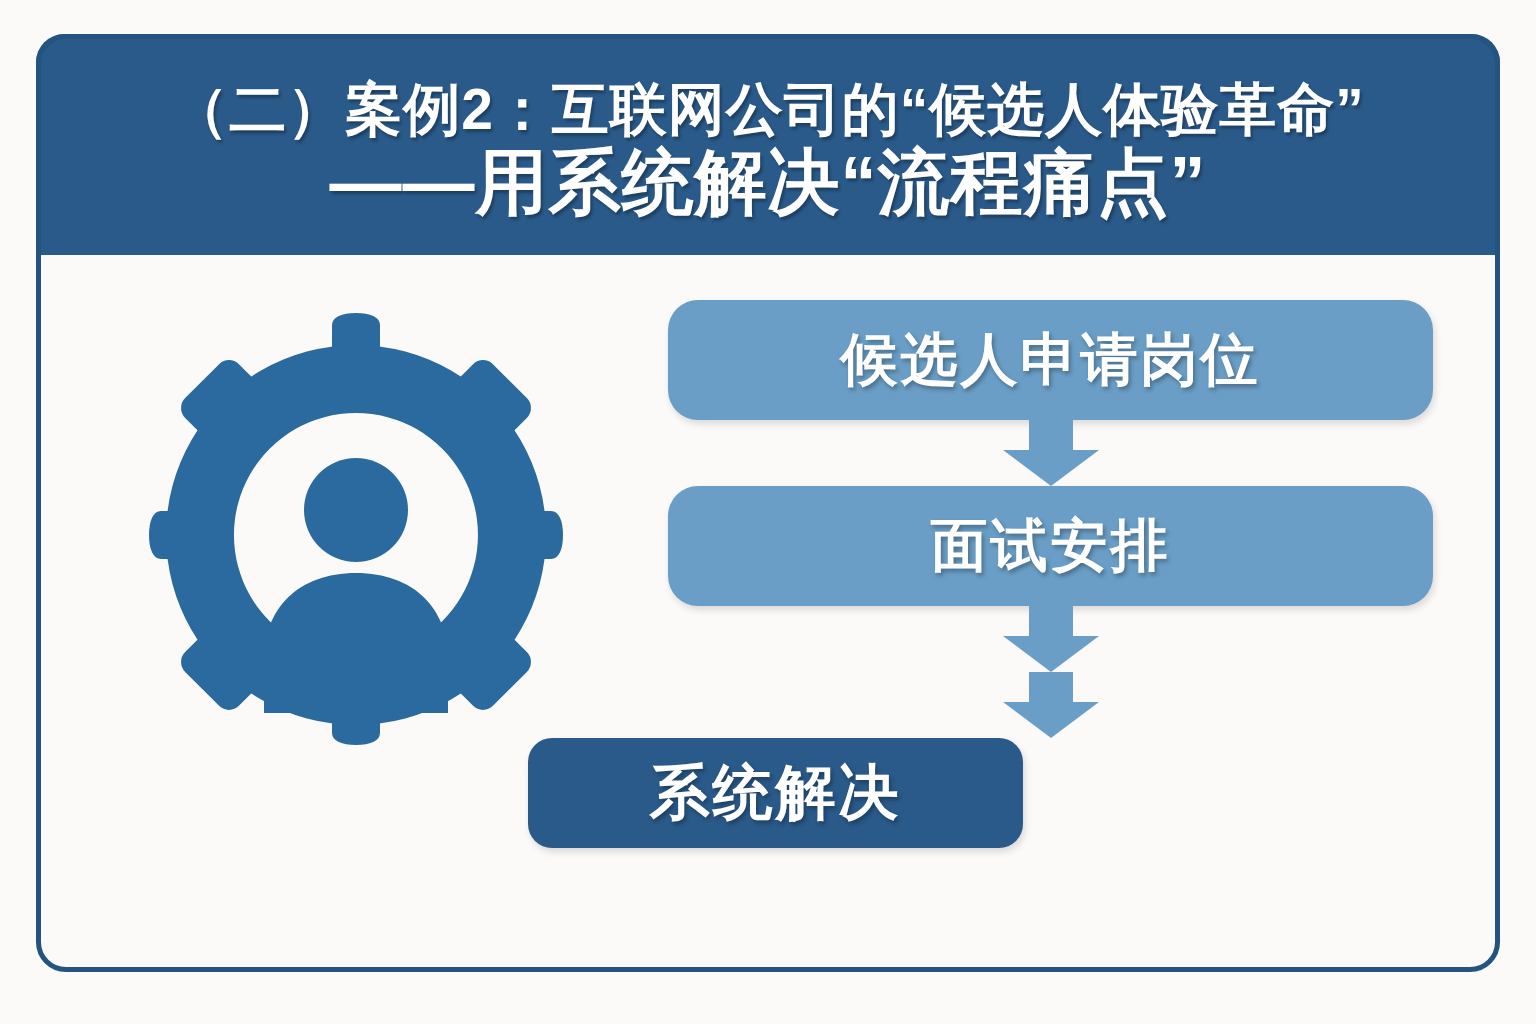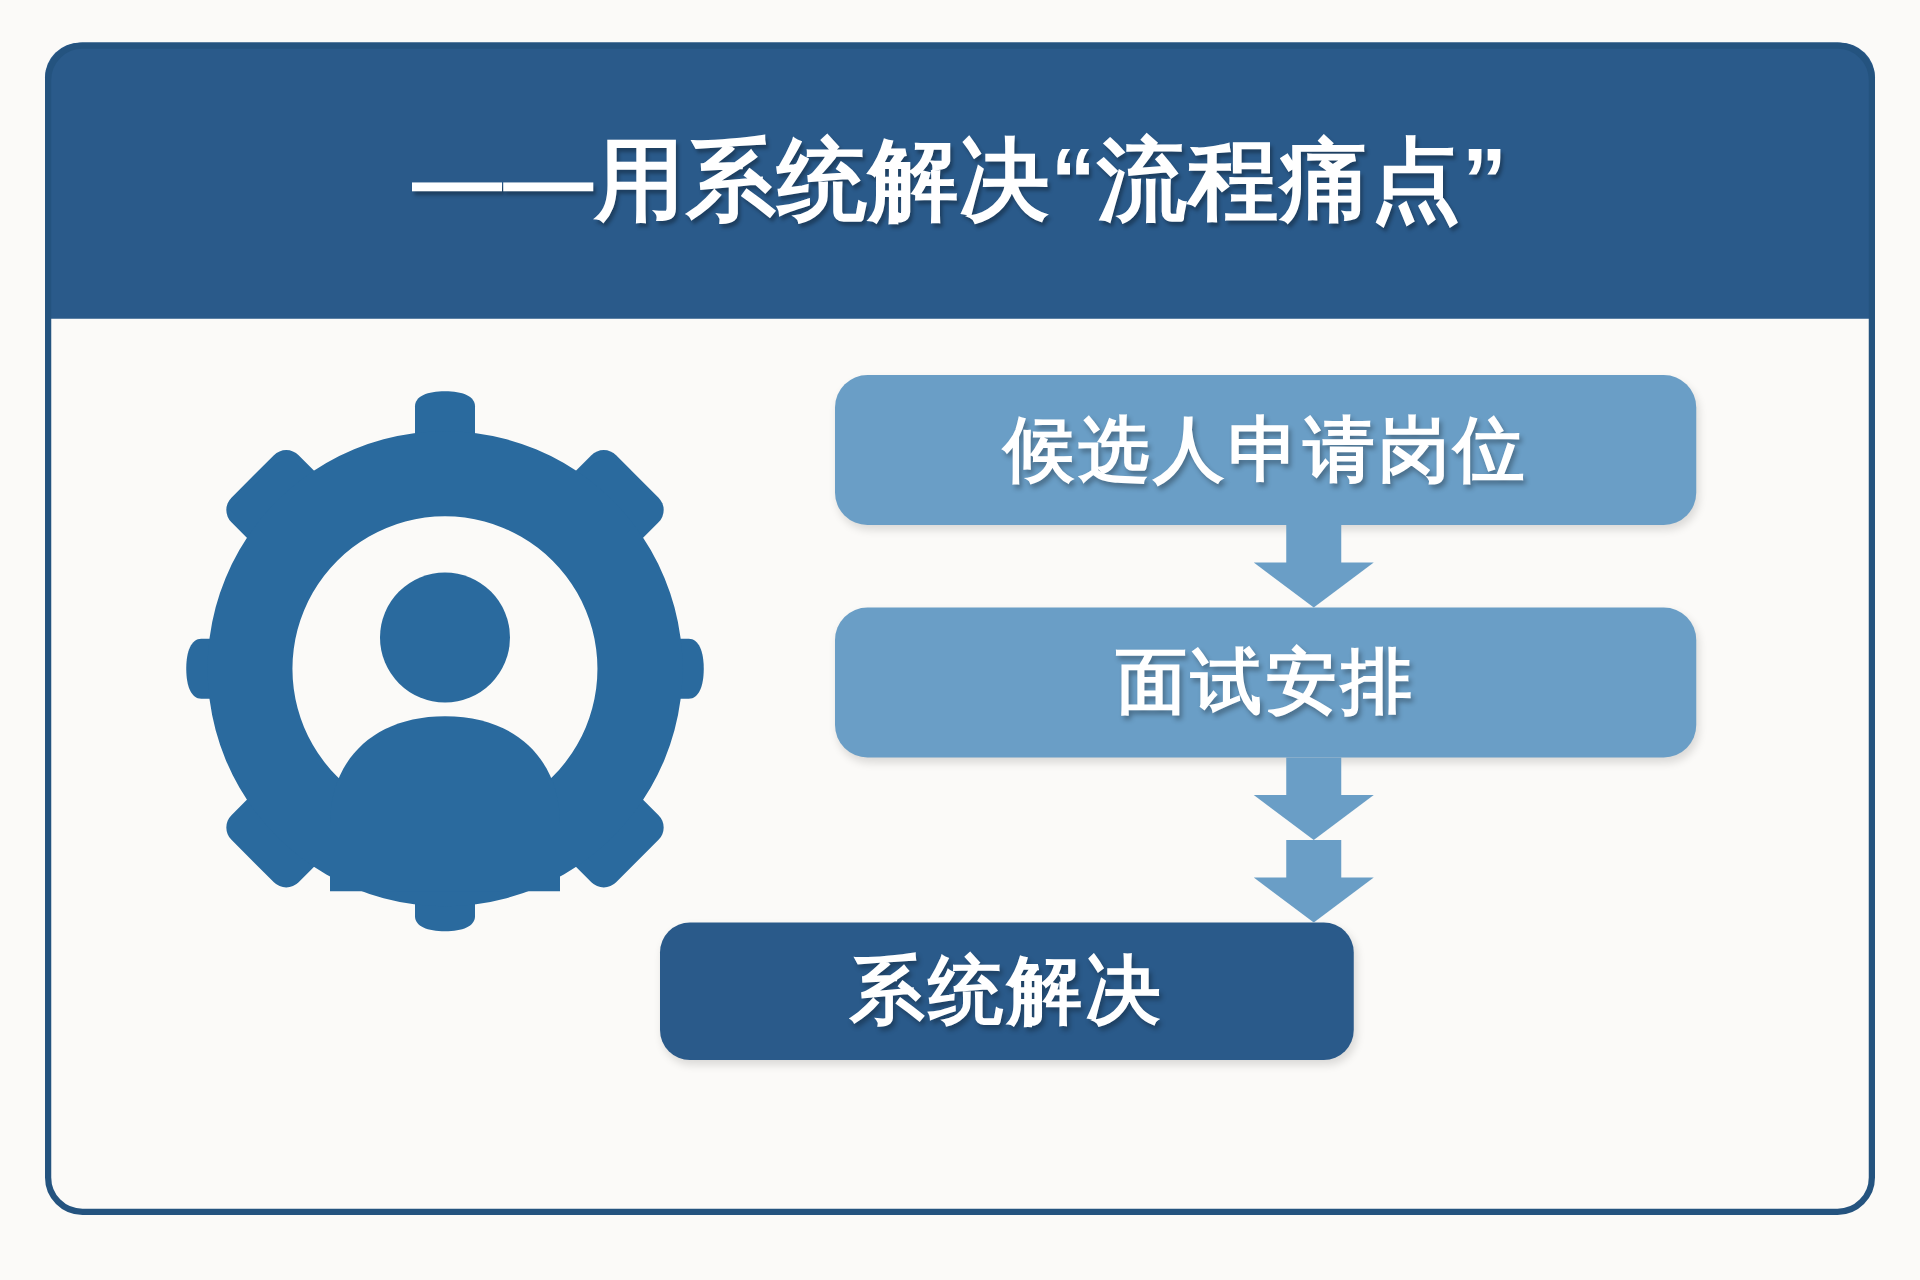--- a/index.html
+++ b/index.html
@@ -109,23 +109,23 @@
     box-shadow: 2px 4px 7px rgba(0,0,0,0.13);
   }
   .flow-box span {
     color: #ffffff;
     font-size: 57px;
     font-weight: bold;
     letter-spacing: 3px;
     white-space: nowrap;
     text-shadow: 2px 3px 4px rgba(0,0,0,0.30);
   }
-  .flow-box.step { width: 689px; }
+  .flow-box.step { width: 765px; border-radius: 30px; }
   .flow-box.final {
-    width: 555px;
+    width: 495px;
     height: 110px;
     background: #2a5a8a;
     border-radius: 24px;
     margin-left: -140px;
     justify-content: center;
   }
   .flow-box.final span { font-size: 60px; }
 
   
   .arrow {
@@ -157,20 +157,21 @@
   .arrow.last .shaft,
   .arrow.last .head { margin-left: -22px; }
   .arrow.last .head { margin-left: -48px; }
 </style>
 </head>
 <body>
 
 <div class="slide"></div>
 
 <div class="header">
+  <div class="header-line header-line-1">（二）案例2：互联网公司的“候选人体验革命”</div>
   <div class="header-line header-line-2">——用系统解决“流程痛点”</div>
 </div>
 
 <div class="body-area">
 
   <div class="gear-wrap">
     <svg viewBox="0 0 450 480" xmlns="http://www.w3.org/2000/svg" aria-hidden="true">
       <g fill="#2a6a9e">
 
         <path d="M225 18

